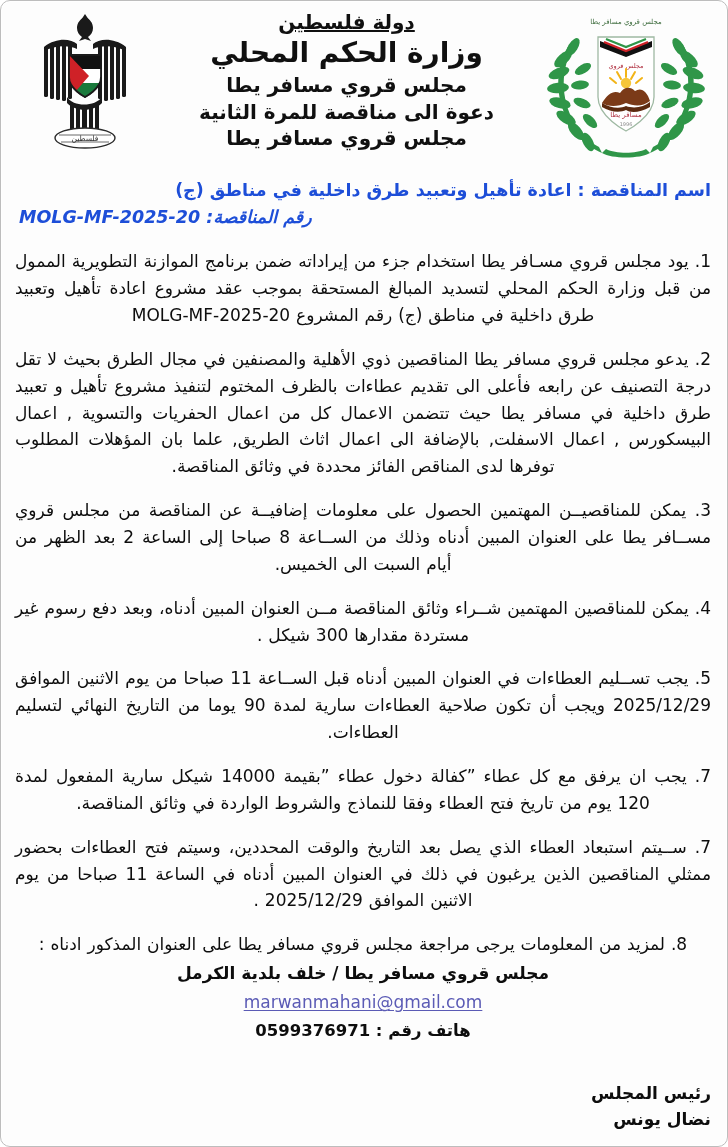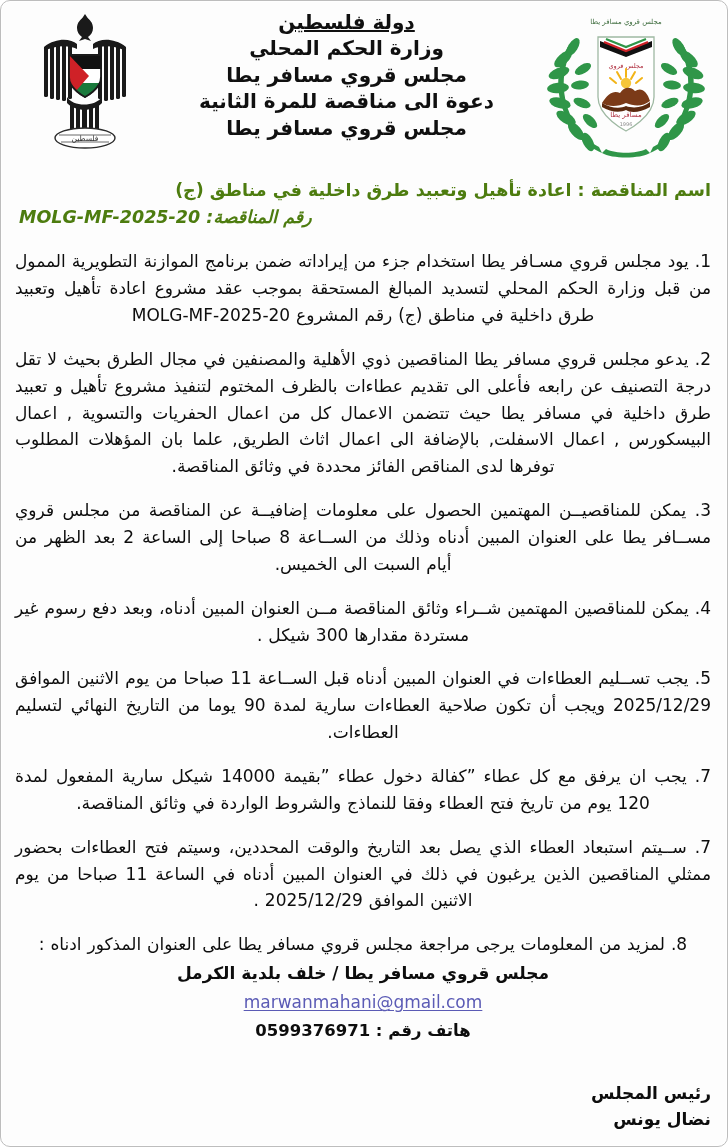--- a/index.html
+++ b/index.html
@@ -56,36 +56,36 @@
     direction: rtl;
   }
   .header-titles .hline {
     font-weight: bold;
     color: #101010;
     line-height: 1.32;
     letter-spacing: 0px;
     white-space: nowrap;
   }
   .hline.t1 { font-size: 20px; text-decoration: underline; }
-  .hline.t2 { font-size: 20px; }
+  .hline.t2 { font-size: 28px; }
   .hline.t3 { font-size: 20px; }
   .hline.t4 { font-size: 20px; }
   .hline.t5 { font-size: 20px; }
 
   
   .doc-body {
     direction: rtl;
     padding: 0 16px 0 14px;
     box-sizing: border-box;
   }
 
   .tender-line {
     font-size: 17.5px;
     font-weight: bold;
-    color: #4d7c0f;
+    color: #1d4ed8;
     text-align: right;
     line-height: 1.55;
     white-space: nowrap;
   }
   .tender-line.num {
     text-align: left;
     direction: rtl;
     padding-left: 4px;
     font-style: italic;
   }

